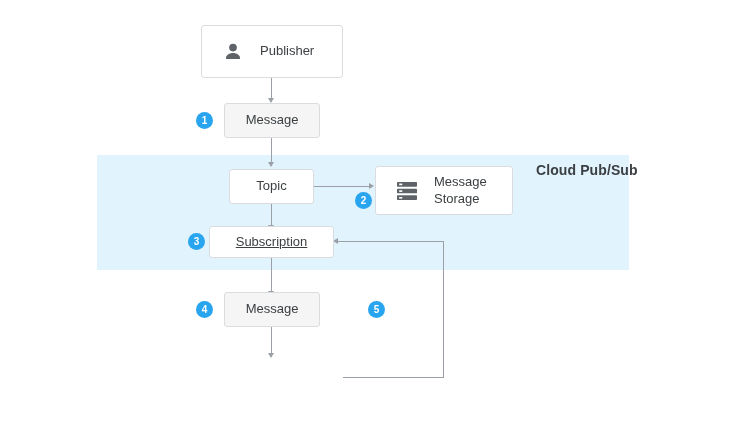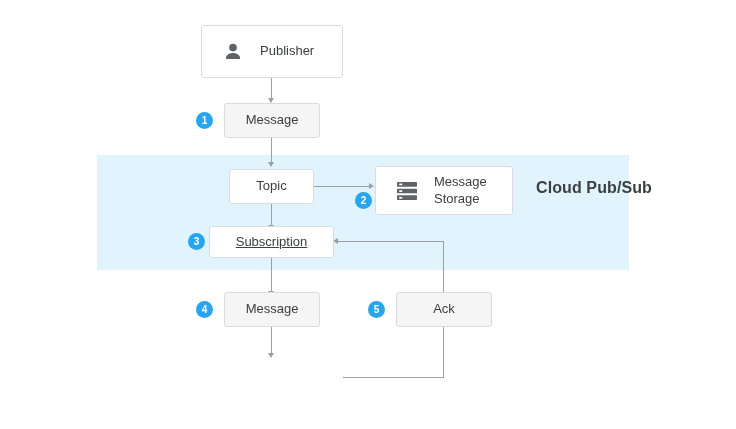--- a/index.html
+++ b/index.html
@@ -24,26 +24,25 @@
     left: 97px;
     top: 155px;
     width: 532px;
     height: 115px;
     background: #E1F3FC;
   }
   .band-label {
     position: absolute;
     left: 536px;
     top: 162px;
-    font-size: 16px;
+    font-size: 14px;
     font-weight: bold;
     color: #3c4043;
     letter-spacing: 0.1px;
     white-space: nowrap;
-    margin-top: 17px;
   }
   
   .node {
     position: absolute;
     box-sizing: border-box;
     border: 1px solid #DADCE0;
     border-radius: 3px;
     display: flex;
     align-items: center;
     justify-content: center;
@@ -187,19 +186,16 @@
   <div class="node white" style="left:209px; top:226px; width:125px; height:32px;text-decoration:underline;">
     <span class="label">Subscription</span>
   </div>
   <div class="badge" style="left:188px; top:233px;">3</div>
 
   <div class="node gray" style="left:224px; top:292px; width:96px; height:35px;">
     <span class="label">Message</span>
   </div>
   <div class="badge" style="left:196px; top:301px;">4</div>
 
-  <div class="node gray" style="left:396px; top:292px; width:96px; height:35px;">
-    <span class="label">Ack</span>
-  </div>
   <div class="badge" style="left:368px; top:301px;">5</div>
 
 
 </div>
 
 </body></html>

